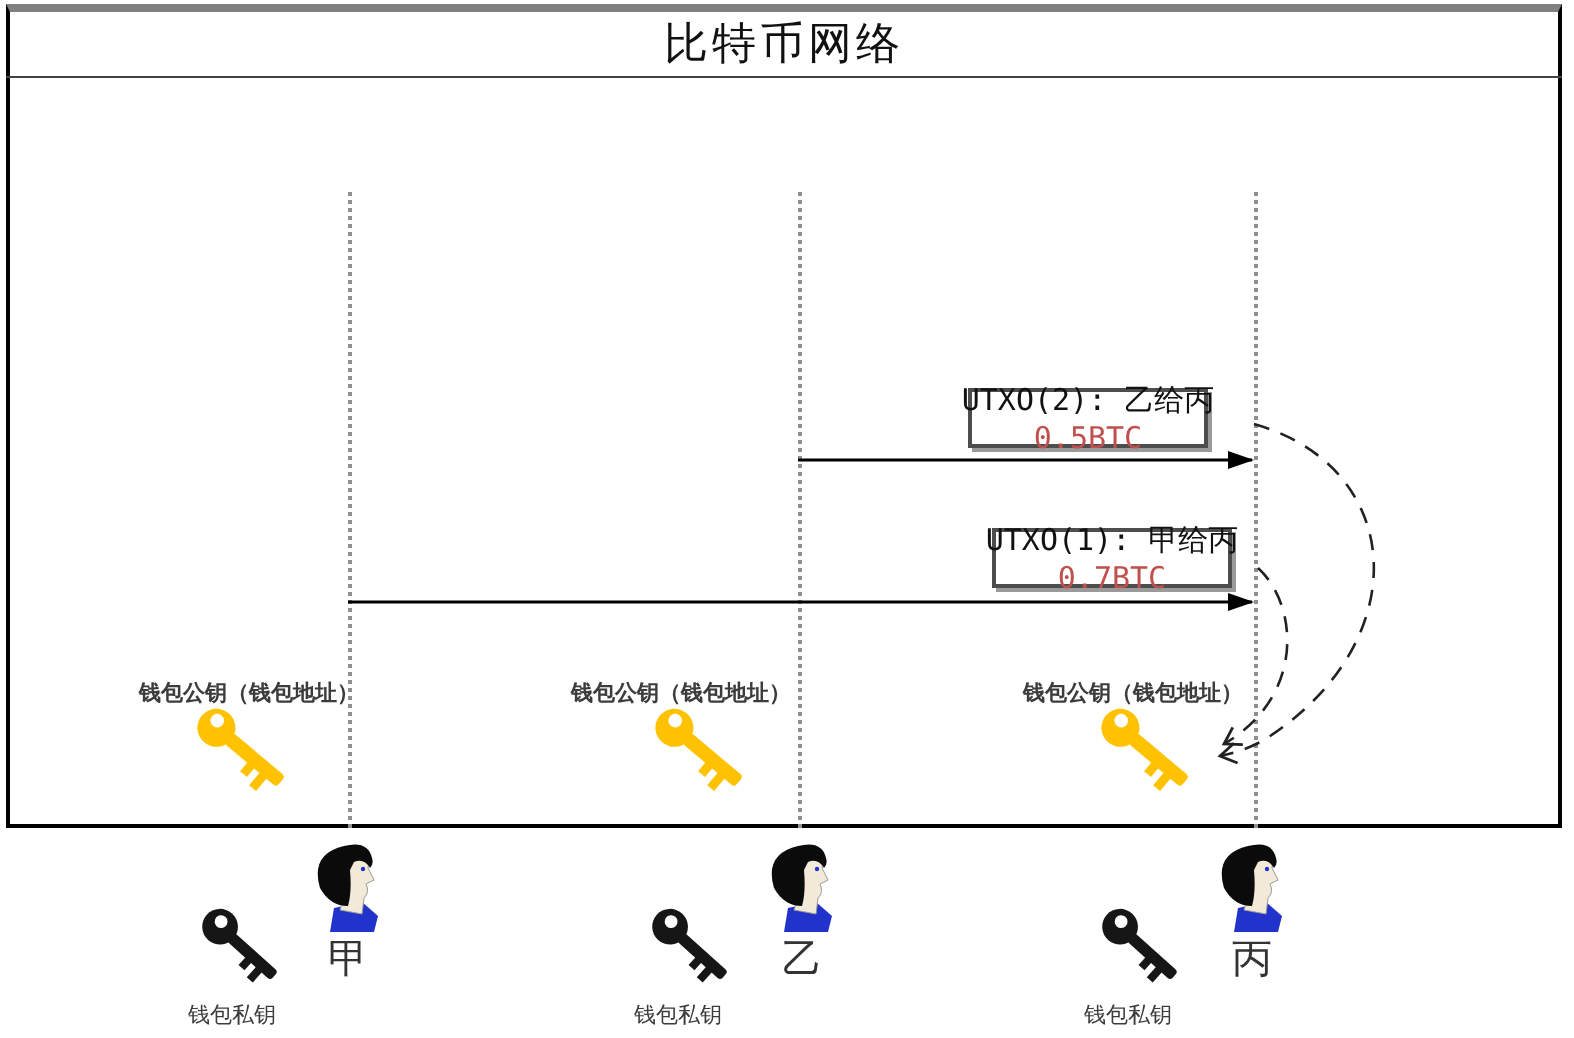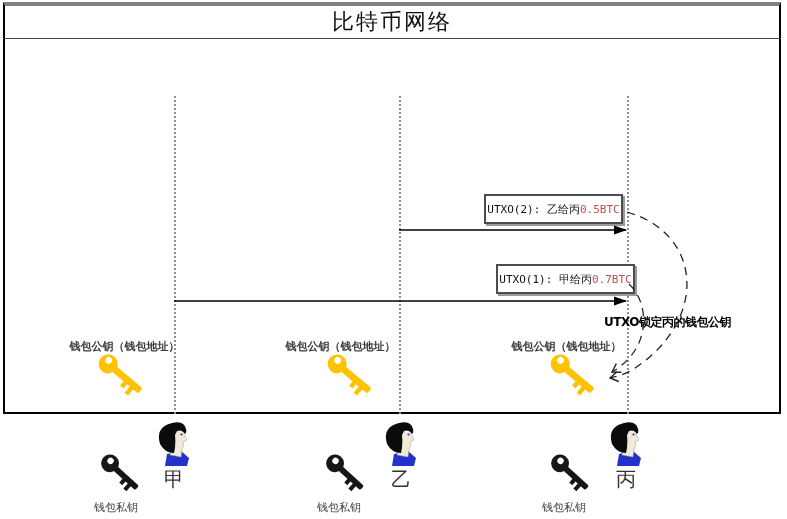--- a/index.html
+++ b/index.html
@@ -28,26 +28,26 @@
 
   .vline {
     position:absolute; top:96px; height:318px; width:0;
     border-left:2px dotted #8f8f8f;
   }
   .vline.c1 { left:174px; }
   .vline.c2 { left:399px; }
   .vline.c3 { left:627px; }
 
   .utxo-box {
-    position:absolute; width:139px; height:30px;
+    position:absolute; width:120px; height:30px;
     background:#fff; border:2px solid #4d4d4d;
     box-shadow:2px 2px 0 #9a9a9a;
     display:flex; align-items:center; justify-content:center;
     font-family:"DejaVu Sans Mono", monospace;
-    font-size:11px; color:#111; white-space:nowrap;
+    font-size:15px; color:#111; white-space:nowrap;flex-direction:column;
   }
   .utxo-box .amount { color:#c0504d; }
   .utxo-2 { left:484px; top:194px; }
   .utxo-1 { left:484px; top:264px;margin-left:12px; }
 
   .lock-note {
     position:absolute; left:604px; top:314px; width:150px;
     font-size:12px; font-weight:bold; color:#000; white-space:nowrap;
     letter-spacing:-0.5px;
   }
@@ -111,21 +111,20 @@
 
   <div class="utxo-box utxo-2">
     <span>UTXO(2): 乙给丙</span>
       <span class="amount">0.5BTC</span>
   </div>
   <div class="utxo-box utxo-1">
     <span>UTXO(1): 甲给丙</span>
       <span class="amount">0.7BTC</span>
   </div>
 
-  <div class="lock-note">UTXO锁定丙的钱包公钥</div>
 
   <div class="pub-label c1">钱包公钥（钱包地址）</div>
   <div class="pub-label c2">钱包公钥（钱包地址）</div>
   <div class="pub-label c3">钱包公钥（钱包地址）</div>
 
   <svg class="gold-key c1" viewBox="0 0 56 48">
     <g transform="rotate(40 14 14)" fill="#FFC200">
       <circle cx="10" cy="12" r="9.5"></circle>
       <rect x="18" y="8.5" width="34" height="7" rx="2"></rect>
       <rect x="33" y="14" width="4.5" height="7"></rect>

